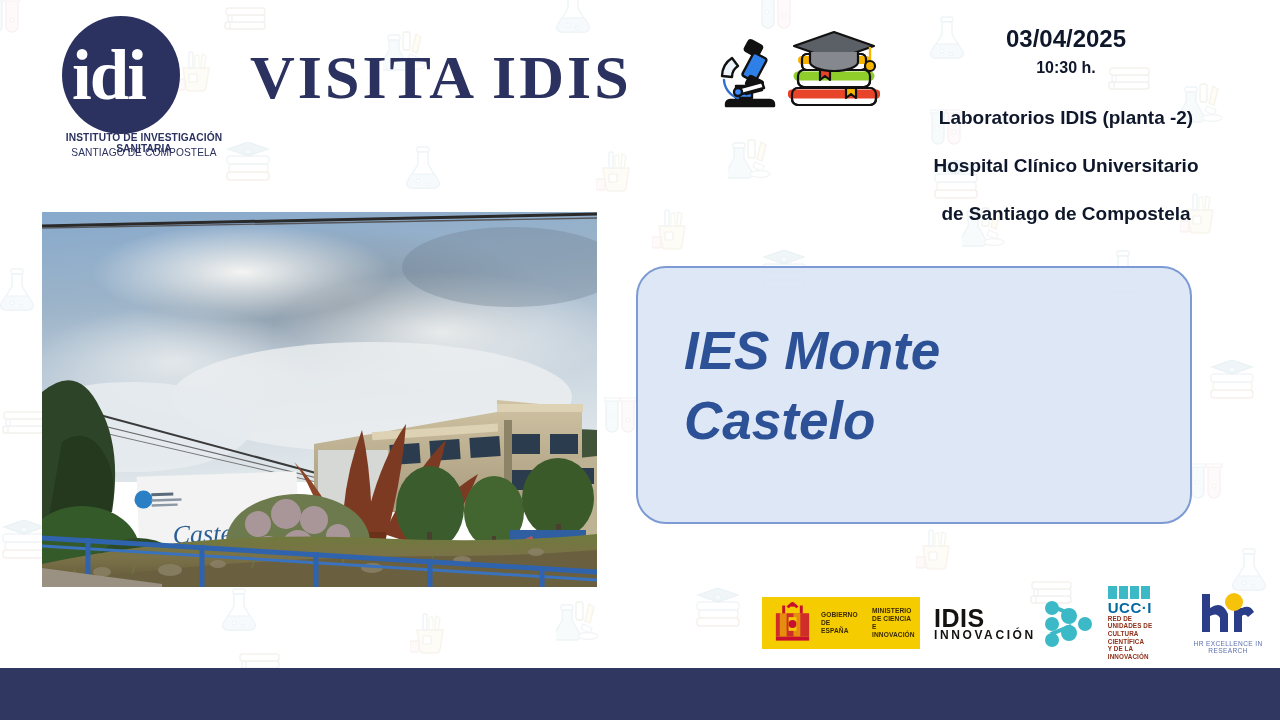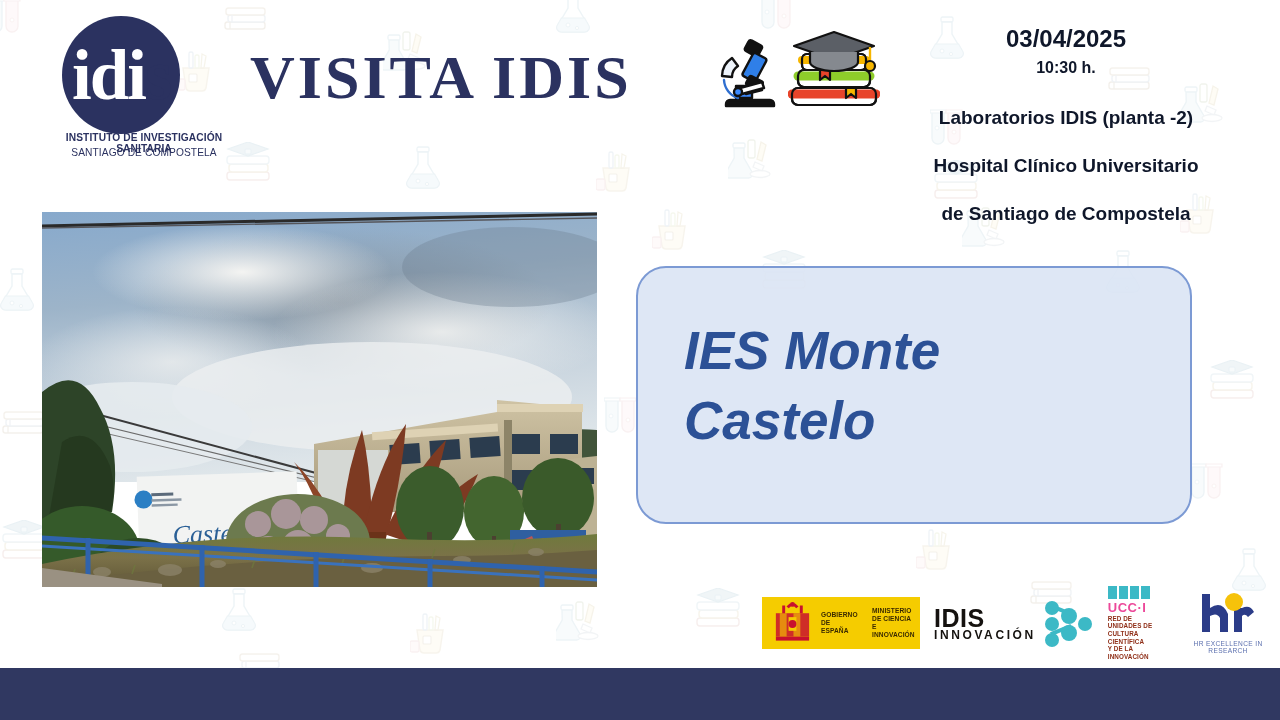--- a/index.html
+++ b/index.html
@@ -65,21 +65,21 @@
 
   
   #fecyt{margin-left:14px;display:flex;align-items:center;}
   #fecyt .fc-word{font-size:25px;font-weight:700;color:#15120f;letter-spacing:.5px;line-height:24px;}
   #fecyt .fc-sub{font-size:12px;font-weight:700;color:#15120f;letter-spacing:2.6px;line-height:11px;}
 
   
   #ucci{margin-left:16px;}
   #ucci .bars{display:flex;gap:2px;margin-bottom:1px;}
   #ucci .bars i{display:block;width:9px;height:13px;background:#3cb9c6;}
-  #ucci .ucci-word{font-size:13px;font-weight:700;color:#ec4899;letter-spacing:.5px;line-height:15px;}
+  #ucci .ucci-word{font-size:15px;font-weight:700;color:#0369a1;letter-spacing:.5px;line-height:15px;}
   #ucci .ucci-sub{font-size:6.3px;font-weight:700;color:#8f2e17;line-height:7.6px;letter-spacing:.1px;}
 
   
   #hr-logo{margin-left:20px;text-align:center;}
   #hr-logo .hr-sub{font-size:6.6px;color:#5b6fae;letter-spacing:.35px;margin-top:2px;}
 
   
   #bottom-bar{position:absolute;left:0;bottom:0;width:1280px;height:52px;background:#303861;z-index:8;}
 </style>
 </head>

